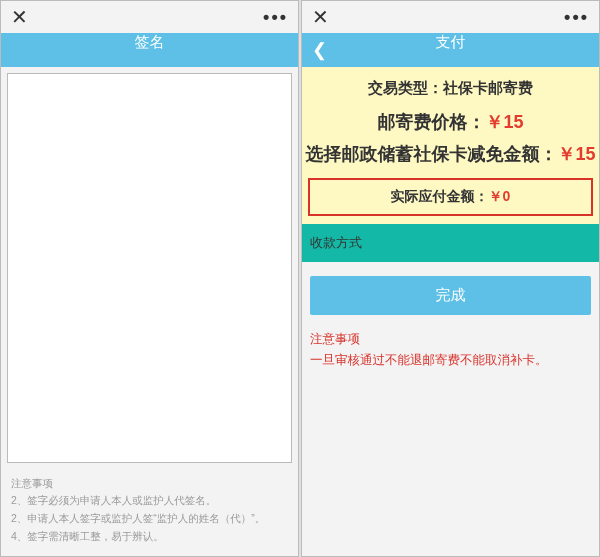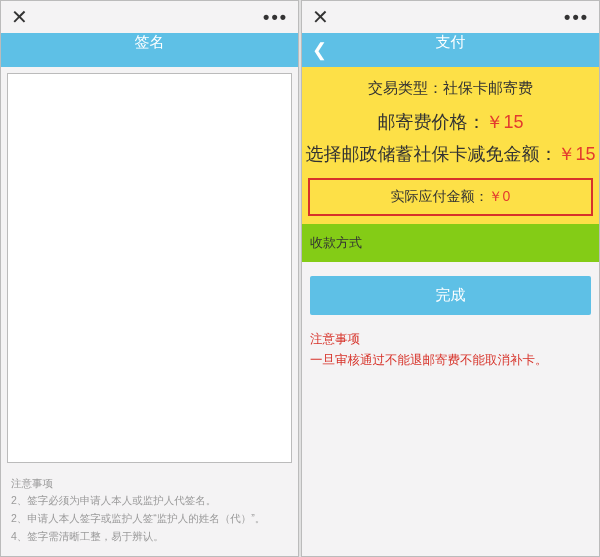--- a/index.html
+++ b/index.html
@@ -54,34 +54,34 @@
     background: #fff;
     border: 1px solid #bbb;
   }
   .notes {
     padding: 6px 10px 10px 10px;
     font-size: 10.5px;
     color: #9a9a9a;
     line-height: 1.7;
   }
   
-  .pay-body { background: #fde047; }
+  .pay-body { background: #fef9c3; font-weight: bold; }
   .center { text-align: center; }
   .tx-type { font-size: 15px; padding: 12px 0 8px; }
   .line { font-size: 18px; padding: 4px 0; color:#333; }
   .price { color: #e33b2e; }
   .actual {
     margin: 8px 6px;
     border: 2px solid #d7332a;
     padding: 8px 16px;
     font-size: 14px;
   }
   .row2 {
     display: flex; justify-content: space-between;
-    padding: 10px 8px; font-size: 13px; background:#84cc16;
+    padding: 10px 8px; font-size: 13px; background:#14b8a6;
   }
   .done-btn {
     margin: 14px 8px;
     background: #5ec0e6;
     color: #fff;
     text-align: center;
     padding: 10px 16px;
     font-size: 15px;
     border-radius: 2px;
   }

